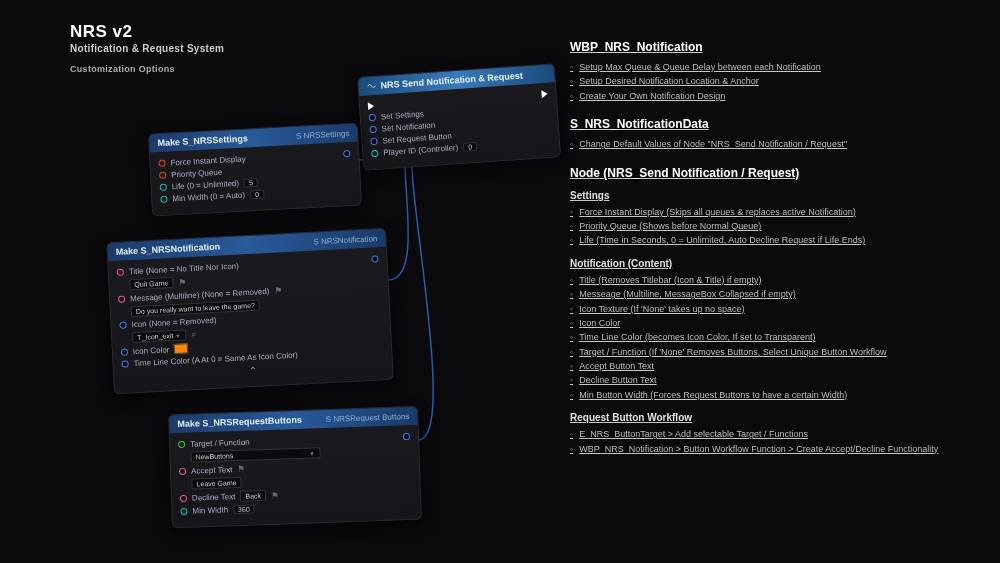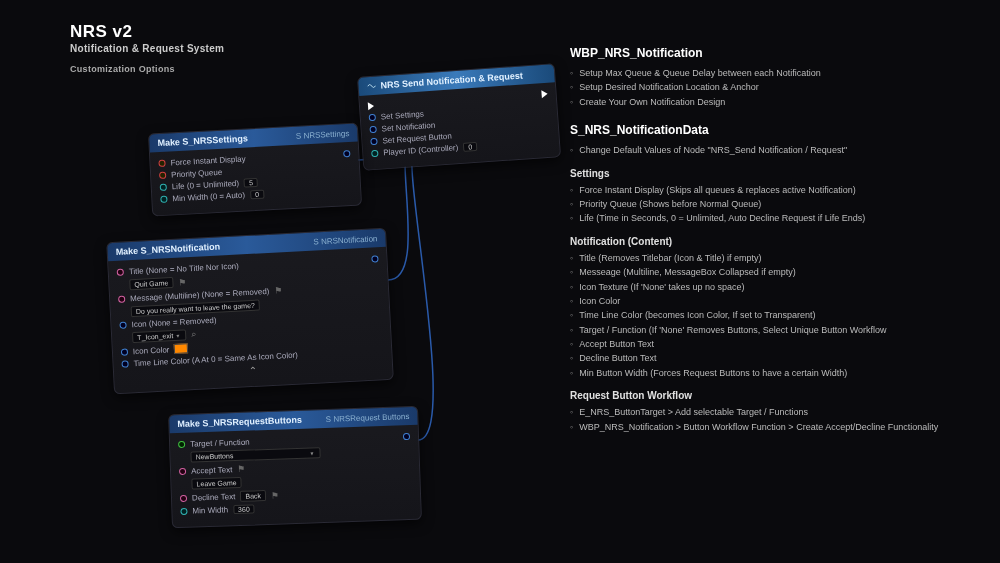--- a/index.html
+++ b/index.html
@@ -57,22 +57,23 @@
     .n1 { left:120px; top:88px; width:210px; transform: rotate(-3deg); }
     .n2 { left:80px; top:195px; width:280px; transform: rotate(-3deg); }
     .n3 { left:140px; top:370px; width:250px; transform: rotate(-2deg); }
     .n4 { left:330px; top:30px; width:198px; transform: rotate(-4deg); }
 
     .n4 .node-header { background: linear-gradient(90deg, #1a4a7a 0%, #3a7aba 50%, #1a4a7a 100%); }
 
     .wire { position:absolute; pointer-events:none; }
 
     .right-panel {
-      position: absolute; left: 570px; top: 46px; width: 420px;
+      position: absolute; left: 570px; top: 40px; width: 420px;
       color: #c8c8c8;
+      text-decoration: underline;
     }
     .sec-title { color:#fff; font-size:12px; font-weight:700; margin-bottom:6px; margin-top:14px; }
     .sec-title.first { margin-top:0; }
     .sub-title { color:#e0e0e0; font-size:10px; font-weight:600; margin-top:10px; margin-bottom:4px; }
     .bullet { display:flex; gap:6px; font-size:9px; line-height:1.6; color:#bbb; }
     .bullet::before { content:"◦"; color:#888; }
     .collapse-arrow { text-align:center; color:#999; font-size:10px; margin:2px 0; }
     .func-ico { width:10px; height:10px; }
   </style>
 </head>
@@ -258,20 +259,21 @@
     </div>
   <div class="bullet">
       <span>Create Your Own Notification Design</span>
     </div>
 
   <div class="sec-title">S_NRS_NotificationData</div>
   <div class="bullet">
       <span>Change Default Values of Node "NRS_Send Notification / Request"</span>
     </div>
 
+  <div class="sec-title">Node (NRS_Send Notification / Request)</div>
 
   <div class="sub-title">Settings</div>
   <div class="bullet">
       <span>Force Instant Display (Skips all queues &amp; replaces active Notification)</span>
     </div>
   <div class="bullet">
       <span>Priority Queue (Shows before Normal Queue)</span>
     </div>
   <div class="bullet">
       <span>Life (Time in Seconds, 0 = Unlimited, Auto Decline Request if Life Ends)</span>

